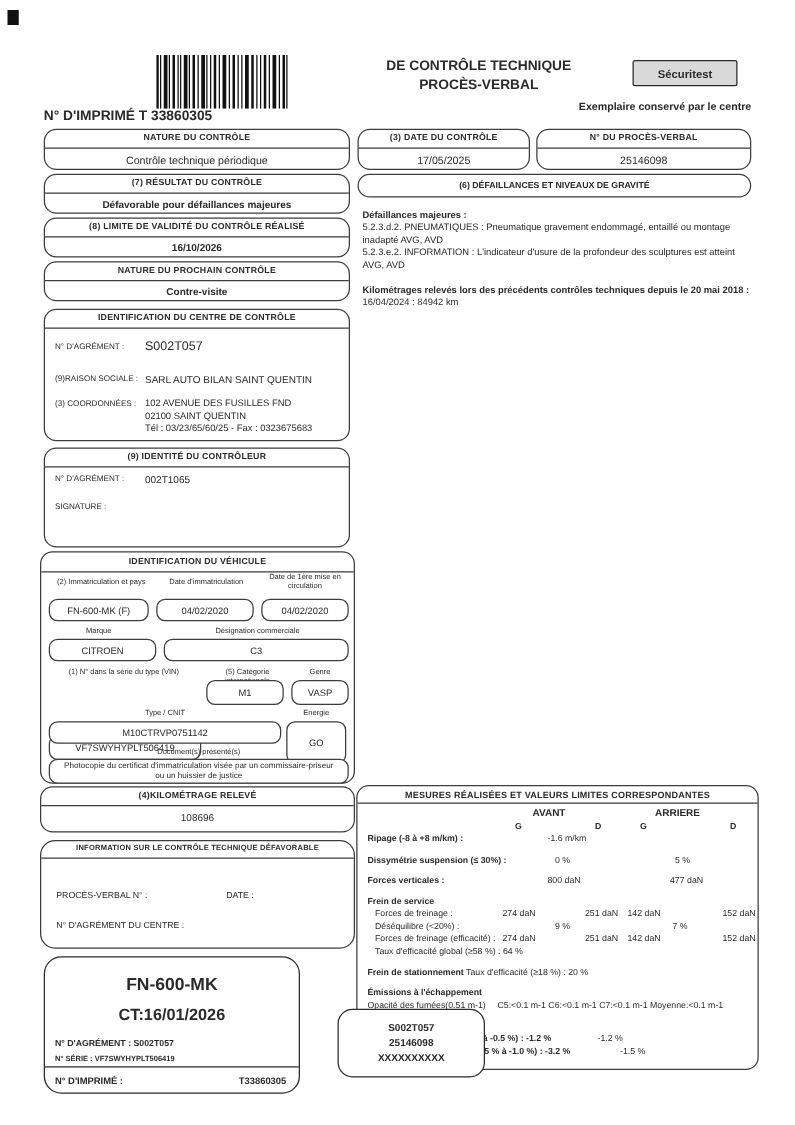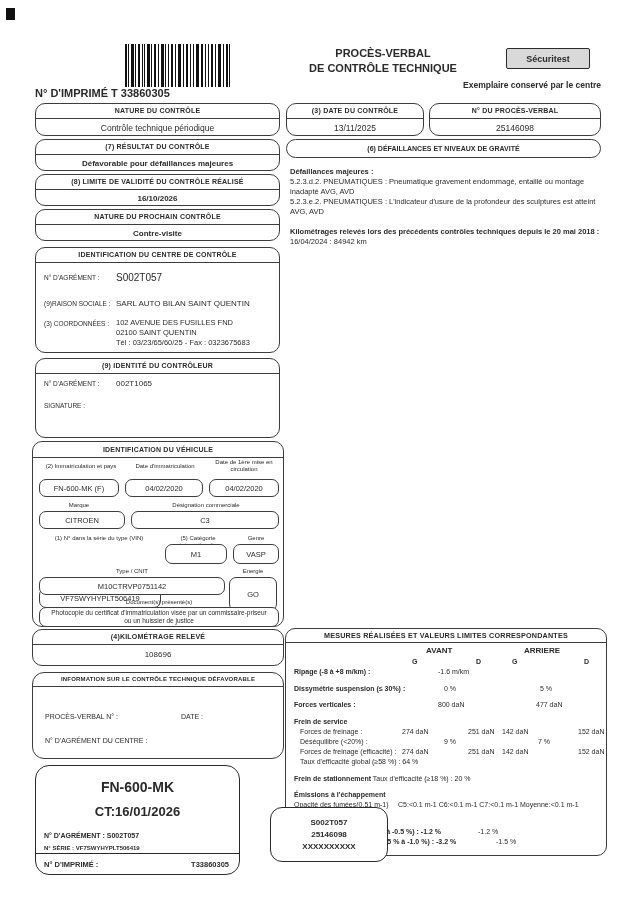--- a/index.html
+++ b/index.html
@@ -62,55 +62,55 @@
         <rect x="93" y="0" width="3" height="43"></rect>
       <rect x="98" y="0" width="1" height="43"></rect>
         <rect x="101" y="0" width="2" height="43"></rect>
       <rect x="104" y="0" width="1" height="43"></rect>
     </g>
   </svg>
 
   <div class="abs b" style="left:35px;top:87px;font-size:11px;">N° D'IMPRIMÉ T 33860305</div>
 
   <div class="abs b" style="left:283px;top:46px;width:200px;text-align:center;font-size:11px;line-height:15px;">
+    <div>DE CONTRÔLE TECHNIQUE</div>
     <div>PROCÈS-VERBAL</div>
-    <div>DE CONTRÔLE TECHNIQUE</div>
   </div>
 
   <div class="brand-box" style="left:506px;top:48px;width:82px;height:19px;">
     <span>Sécuritest</span>
   </div>
 
   <div class="abs b" style="left:415px;top:80px;width:186px;text-align:right;font-size:8.5px;">Exemplaire conservé par le centre</div>
 
   <div class="box" style="left:35px;top:103px;width:245px;height:33px;">
     <div class="box-hdr">NATURE DU CONTRÔLE</div>
     <div class="box-val" style="height:17px;">Contrôle technique périodique</div>
   </div>
   <div class="box" style="left:286px;top:103px;width:138px;height:33px;">
     <div class="box-hdr">(3) DATE DU CONTRÔLE</div>
-    <div class="box-val" style="height:17px;">13/11/2025</div>
+    <div class="box-val" style="height:17px;">17/05/2025</div>
   </div>
   <div class="box" style="left:429px;top:103px;width:172px;height:33px;">
     <div class="box-hdr">N° DU PROCÈS-VERBAL</div>
     <div class="box-val" style="height:17px;">25146098</div>
   </div>
 
   <div class="box" style="left:35px;top:139px;width:245px;height:32px;">
     <div class="box-hdr">(7) RÉSULTAT DU CONTRÔLE</div>
     <div class="box-val b" style="height:16px;font-size:8px;">Défavorable pour défaillances majeures</div>
   </div>
 
   <div class="box" style="left:286px;top:139px;width:315px;height:19px;">
     <div class="b" style="font-size:7px;line-height:17px;text-align:center;">(6) DÉFAILLANCES ET NIVEAUX DE GRAVITÉ</div>
   </div>
   <div class="abs deftext" style="left:290px;top:167px;width:312px;">
     <div class="b">Défaillances majeures :</div>
     <div>5.2.3.d.2. PNEUMATIQUES : Pneumatique gravement endommagé, entaillé ou montage inadapté AVG, AVD</div>
-    <div>5.2.3.e.2. PNEUMATIQUES : L'indicateur d'usure de la profondeur des sculptures est atteint AVG, AVD</div>
+    <div>5.2.3.e.2. INFORMATION : L'indicateur d'usure de la profondeur des sculptures est atteint AVG, AVD</div>
     <div style="height:10px;"></div>
     <div>
       <span class="b">Kilométrages relevés lors des précédents contrôles techniques depuis le 20 mai 2018 :</span><span> 16/04/2024 : 84942 km</span>
     </div>
   </div>
 
   <div class="box" style="left:35px;top:174px;width:245px;height:32px;">
     <div class="box-hdr">(8) LIMITE DE VALIDITÉ DU CONTRÔLE RÉALISÉ</div>
     <div class="box-val b" style="height:16px;font-size:8px;">16/10/2026</div>
   </div>

